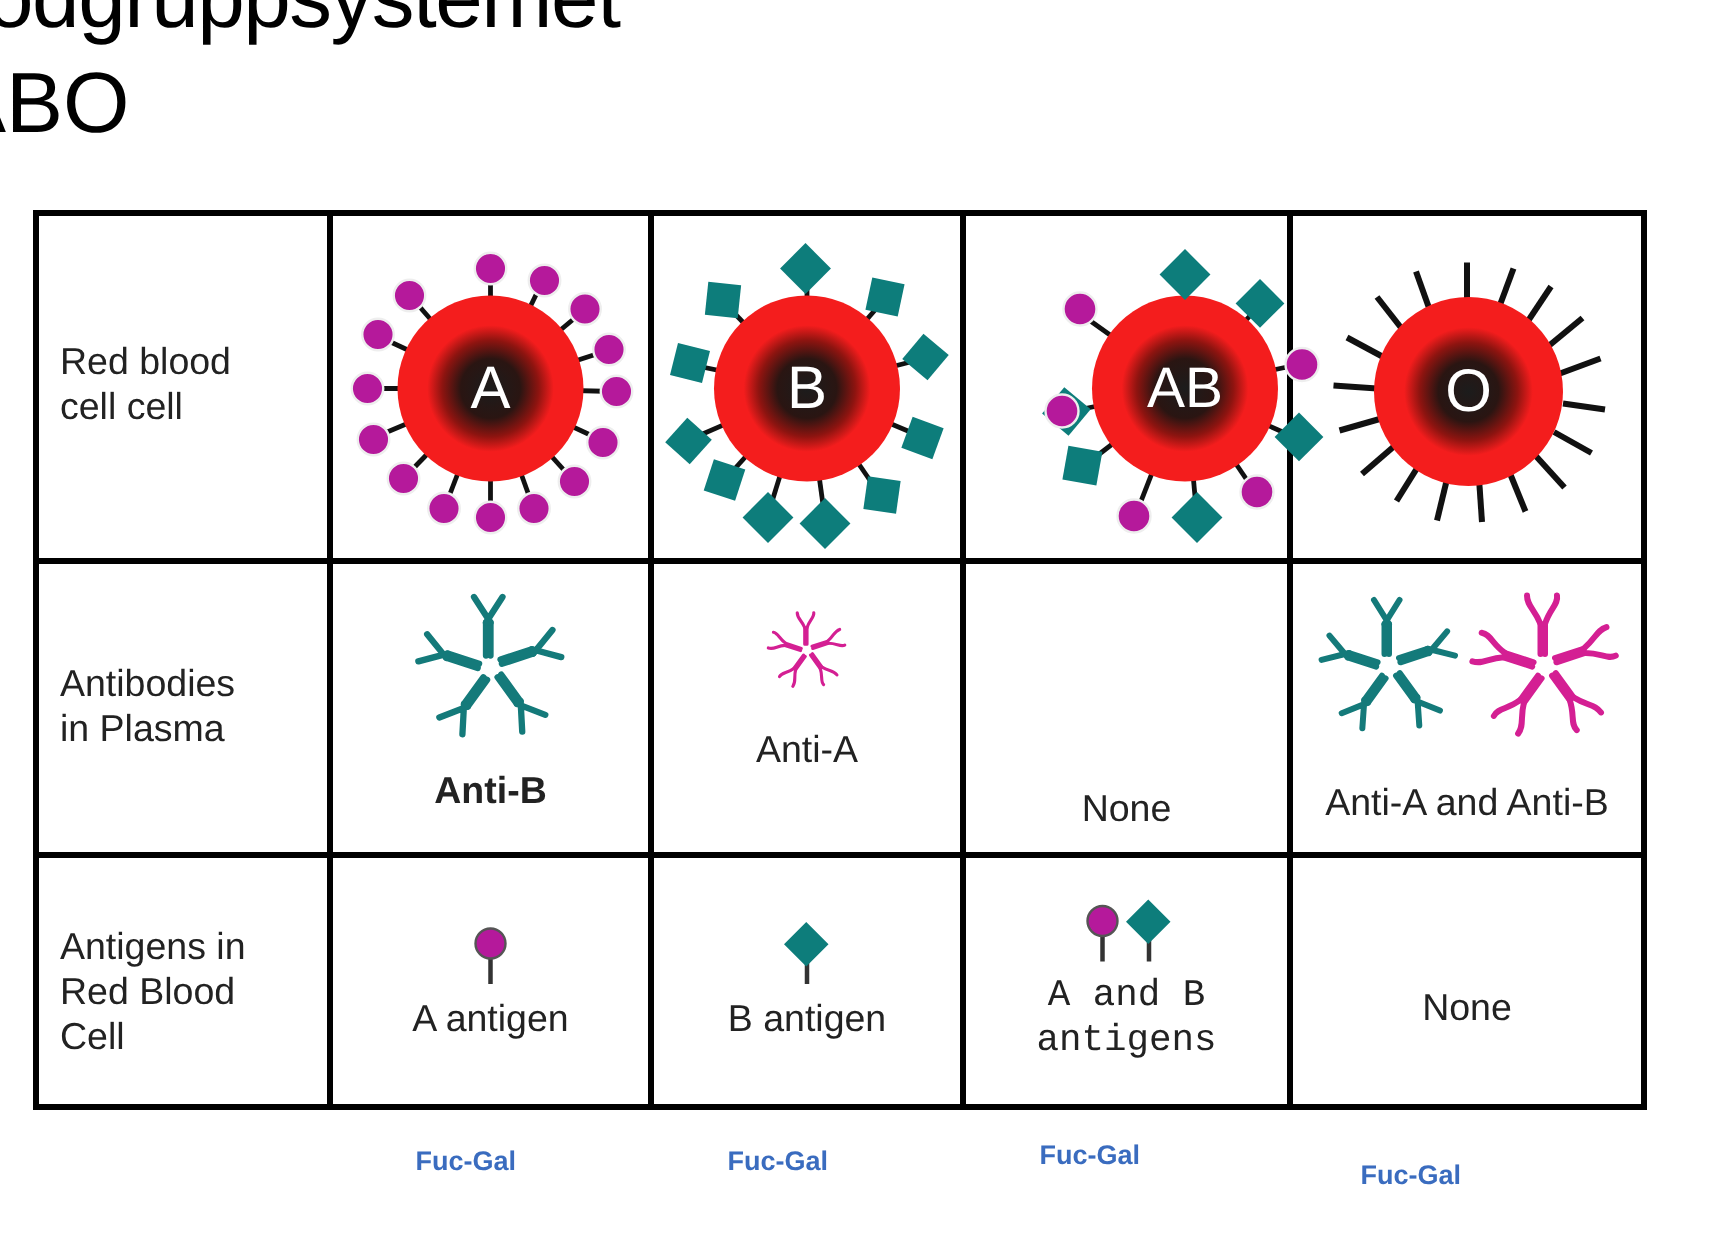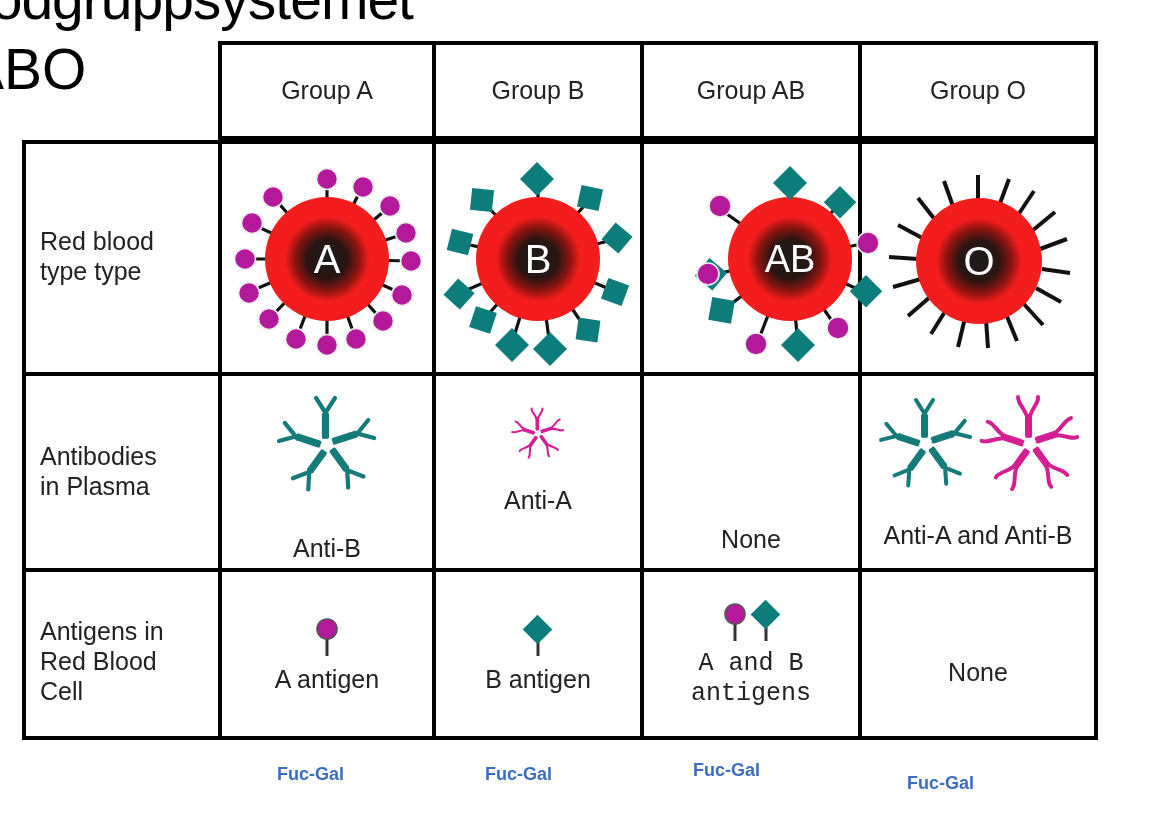--- a/index.html
+++ b/index.html
@@ -85,40 +85,34 @@
   }
 </style>
 </head>
 <body>
 
 <div id="title-cropped">Blodgruppsystemet</div>
 <div id="subtitle-cropped">ABO</div>
 
 <div id="table">
 
-  <div class="hdr-row">
-    <div class="hdr-cell" style="left:0px;width:218px;">Group A</div>
-    <div class="hdr-cell" style="left:214px;width:212px;">Group B</div>
-    <div class="hdr-cell" style="left:422px;width:222px;">Group AB</div>
-    <div class="hdr-cell" style="left:640px;width:240px;">Group O</div>
-  </div>
 
   <div class="body-grid">
 
     <div class="vline" style="left:192px;"></div>
     <div class="vline" style="left:406px;"></div>
     <div class="vline" style="left:614px;"></div>
     <div class="vline" style="left:832px;"></div>
 
     <div class="hline" style="top:228px;"></div>
     <div class="hline" style="top:424px;"></div>
 
     <div class="rowlabel" style="top:82px;">
       <span>Red blood</span><br>
-      <span>type type</span>
+      <span>cell cell</span>
     </div>
 
     <div class="cellbox" style="left:196px;top:0;width:210px;height:228px;">
       <svg width="200" height="215" viewBox="0 0 200 215">
         <defs>
           <radialGradient id="rg" cx="50%" cy="50%" r="50%">
             <stop offset="0%" stop-color="#1c1c1c"></stop>
             <stop offset="32%" stop-color="#2a1512"></stop>
             <stop offset="52%" stop-color="#8e1410"></stop>
             <stop offset="68%" stop-color="#f41d1d"></stop>
@@ -283,21 +277,21 @@
               <path d="M0,-8 L0,-30 M-3,-8 L-3,-30"></path>
               <path d="M0,-30 L-11,-47 M-3,-30 L8,-47"></path>
             </g>
             <g transform="rotate(288)">
               <path d="M0,-8 L0,-30 M-3,-8 L-3,-30"></path>
               <path d="M0,-30 L-11,-47 M-3,-30 L8,-47"></path>
             </g>
           </g>
         </g>
       </svg>
-      <div class="caption" style="margin-top:33px;">Anti-B</div>
+      <div class="caption" style="margin-top:12px;font-weight:bold;">Anti-B</div>
     </div>
 
     <div class="cellbox" style="left:410px;top:232px;width:204px;height:139px;justify-content:flex-start;padding-top:30px;box-sizing:border-box;">
       <svg width="118" height="110" viewBox="0 0 118 110">
         <g stroke="#d41f93" stroke-width="4.2" fill="none" stroke-linecap="round">
           <g transform="translate(59,55)">
             <g>
               <path d="M0,-8 L0,-30 M-3,-8 L-3,-30"></path>
               <path d="M0,-30 C3,-40 10,-44 9,-50 M-3,-30 C-7,-40 -13,-42 -13,-50"></path>
             </g>

